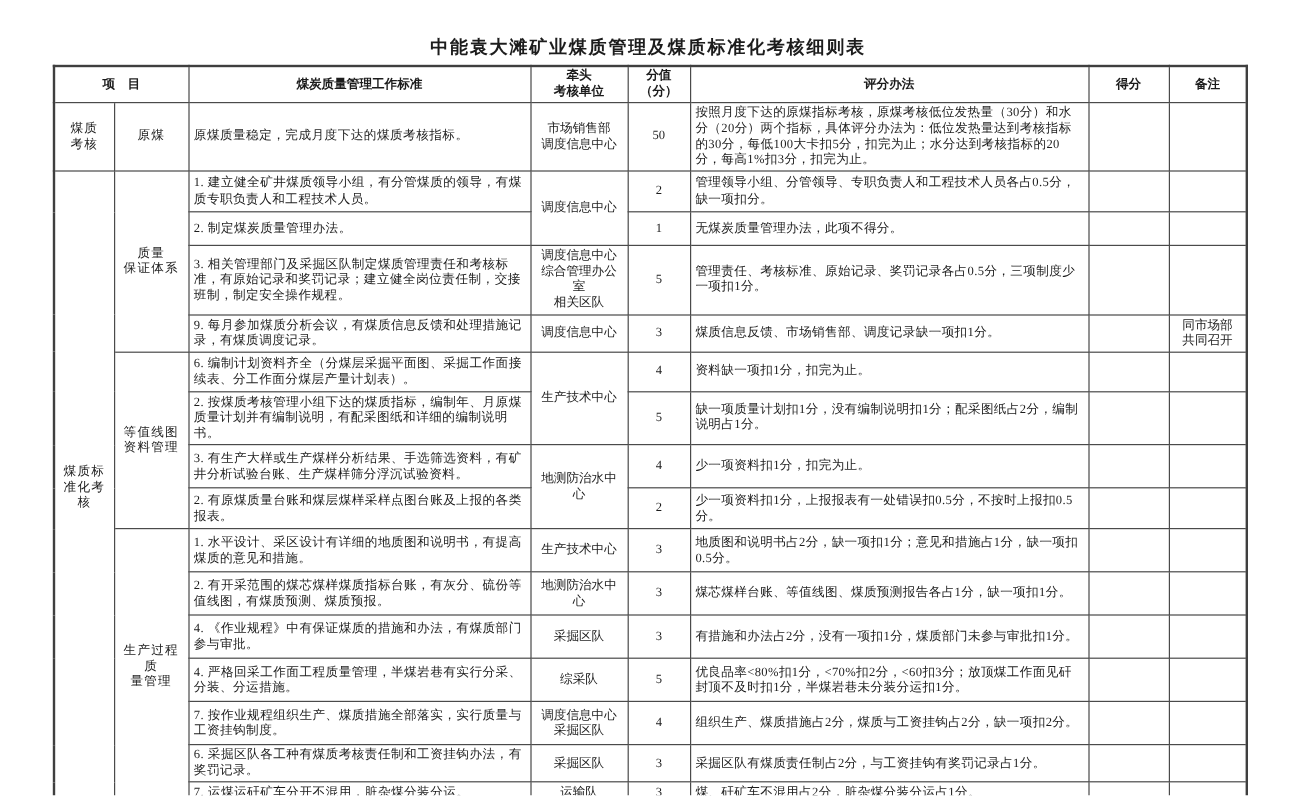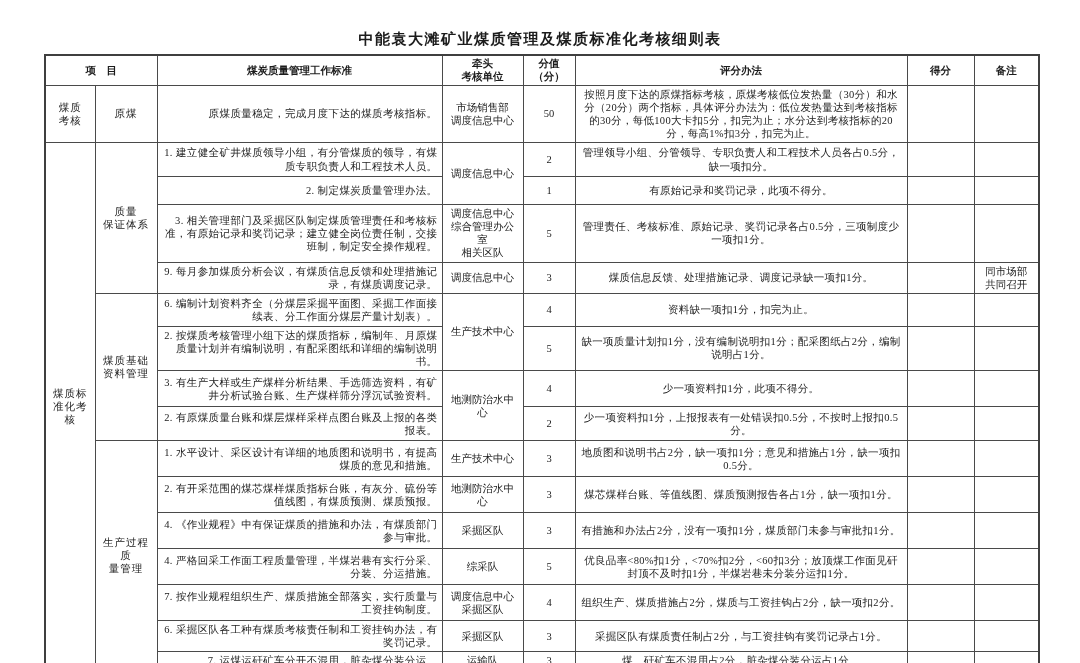--- a/index.html
+++ b/index.html
@@ -7,24 +7,24 @@
         font-family:"Liberation Serif","DejaVu Serif",serif;color:#1c1c1c;}
   .title{position:absolute;top:14px;left:0;width:100%;text-align:center;
          font-size:15px;font-weight:bold;letter-spacing:1.5px;margin-top:16px;}
   table.sheet{position:absolute;left:44px;top:54px;width:994px;
         border-collapse:collapse;table-layout:fixed;border:2px solid #3f3f3f;}
   .sheet th,.sheet td{border:1px solid #4a4a4a;font-size:10.5px;line-height:1.25;
         padding:2px 4px;vertical-align:middle;word-break:break-all;}
   .sheet th{font-weight:bold;text-align:center;padding:1px 2px;}
   .hd-small{font-size:10px;white-space:pre-line;}
   .cat{text-align:center;white-space:pre-line;letter-spacing:1px;}
-  .std{text-align:right;letter-spacing:0.4px;}
+  .std{text-align:left;letter-spacing:0.4px;}
   .unit{text-align:center;white-space:pre-line;}
   .num{text-align:center;}
-  .method{text-align:center;letter-spacing:0.3px;}
+  .method{text-align:left;letter-spacing:0.3px;}
   .remark{text-align:center;white-space:pre-line;font-size:10px;}
   .foot-sign{text-align:center;font-size:11.5px;letter-spacing:1px;}
   .foot-total{text-align:center;font-size:11.5px;}
   .foot-result{text-align:left;font-size:11.5px;padding-left:24px;}
 </style>
 </head>
 <body>
 
 <div class="page">
   <div class="title">中能袁大滩矿业煤质管理及煤质标准化考核细则表</div>
@@ -76,48 +76,48 @@
       <td class="unit" rowspan="2">调度信息中心</td>
       <td class="num">2</td>
       <td class="method">管理领导小组、分管领导、专职负责人和工程技术人员各占0.5分，缺一项扣分。</td>
       <td></td>
       <td></td>
     </tr>
 
     <tr style="height:28px">
       <td class="std">2. 制定煤炭质量管理办法。</td>
       <td class="num">1</td>
-      <td class="method">有原始记录和奖罚记录，此项不得分。</td>
+      <td class="method">无煤炭质量管理办法，此项不得分。</td>
       <td></td>
       <td></td>
     </tr>
 
     <tr style="height:44px">
       <td class="std">3. 相关管理部门及采掘区队制定煤质管理责任和考核标准，有原始记录和奖罚记录；建立健全岗位责任制，交接班制，制定安全操作规程。</td>
       <td class="unit">调度信息中心
 综合管理办公室
 相关区队</td>
       <td class="num">5</td>
       <td class="method">管理责任、考核标准、原始记录、奖罚记录各占0.5分，三项制度少一项扣1分。</td>
       <td></td>
       <td></td>
     </tr>
 
     <tr style="height:30px">
       <td class="std">9. 每月参加煤质分析会议，有煤质信息反馈和处理措施记录，有煤质调度记录。</td>
       <td class="unit">调度信息中心</td>
       <td class="num">3</td>
-      <td class="method">煤质信息反馈、处理措施记录、调度记录缺一项扣1分。</td>
+      <td class="method">煤质信息反馈、市场销售部、调度记录缺一项扣1分。</td>
       <td></td>
       <td class="remark">同市场部
 共同召开</td>
     </tr>
 
     <tr style="height:33px">
-      <td class="cat" rowspan="4">煤质基础
+      <td class="cat" rowspan="4">等值线图
 资料管理</td>
       <td class="std">6. 编制计划资料齐全（分煤层采掘平面图、采掘工作面接续表、分工作面分煤层产量计划表）。</td>
       <td class="unit" rowspan="2">生产技术中心</td>
       <td class="num">4</td>
       <td class="method">资料缺一项扣1分，扣完为止。</td>
       <td></td>
       <td></td>
     </tr>
 
     <tr style="height:40px">
@@ -125,21 +125,21 @@
       <td class="num">5</td>
       <td class="method">缺一项质量计划扣1分，没有编制说明扣1分；配采图纸占2分，编制说明占1分。</td>
       <td></td>
       <td></td>
     </tr>
 
     <tr style="height:36px">
       <td class="std">3. 有生产大样或生产煤样分析结果、手选筛选资料，有矿井分析试验台账、生产煤样筛分浮沉试验资料。</td>
       <td class="unit" rowspan="2">地测防治水中心</td>
       <td class="num">4</td>
-      <td class="method">少一项资料扣1分，此项不得分。</td>
+      <td class="method">少一项资料扣1分，扣完为止。</td>
       <td></td>
       <td></td>
     </tr>
 
     <tr style="height:34px">
       <td class="std">2. 有原煤质量台账和煤层煤样采样点图台账及上报的各类报表。</td>
       <td class="num">2</td>
       <td class="method">少一项资料扣1分，上报报表有一处错误扣0.5分，不按时上报扣0.5分。</td>
       <td></td>
       <td></td>

